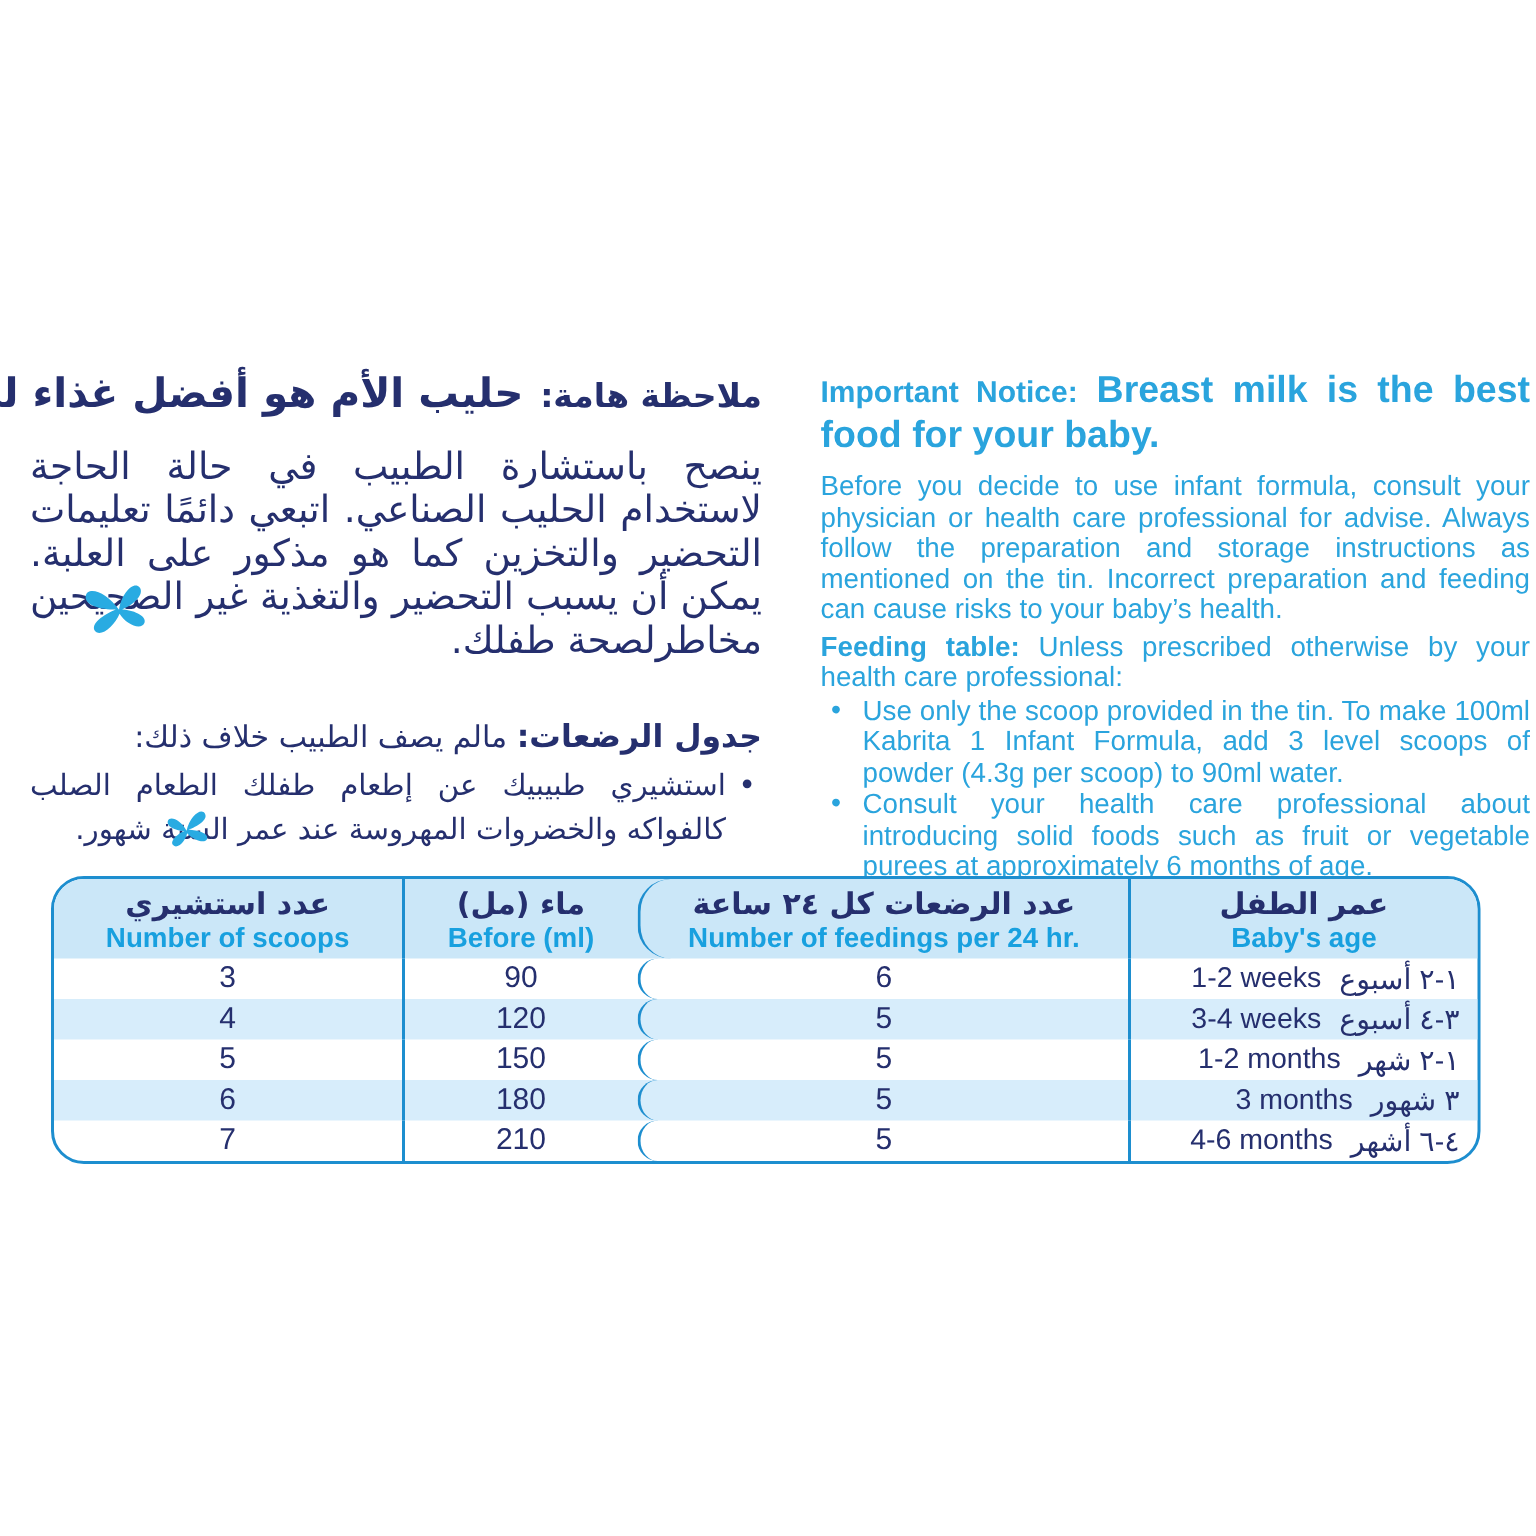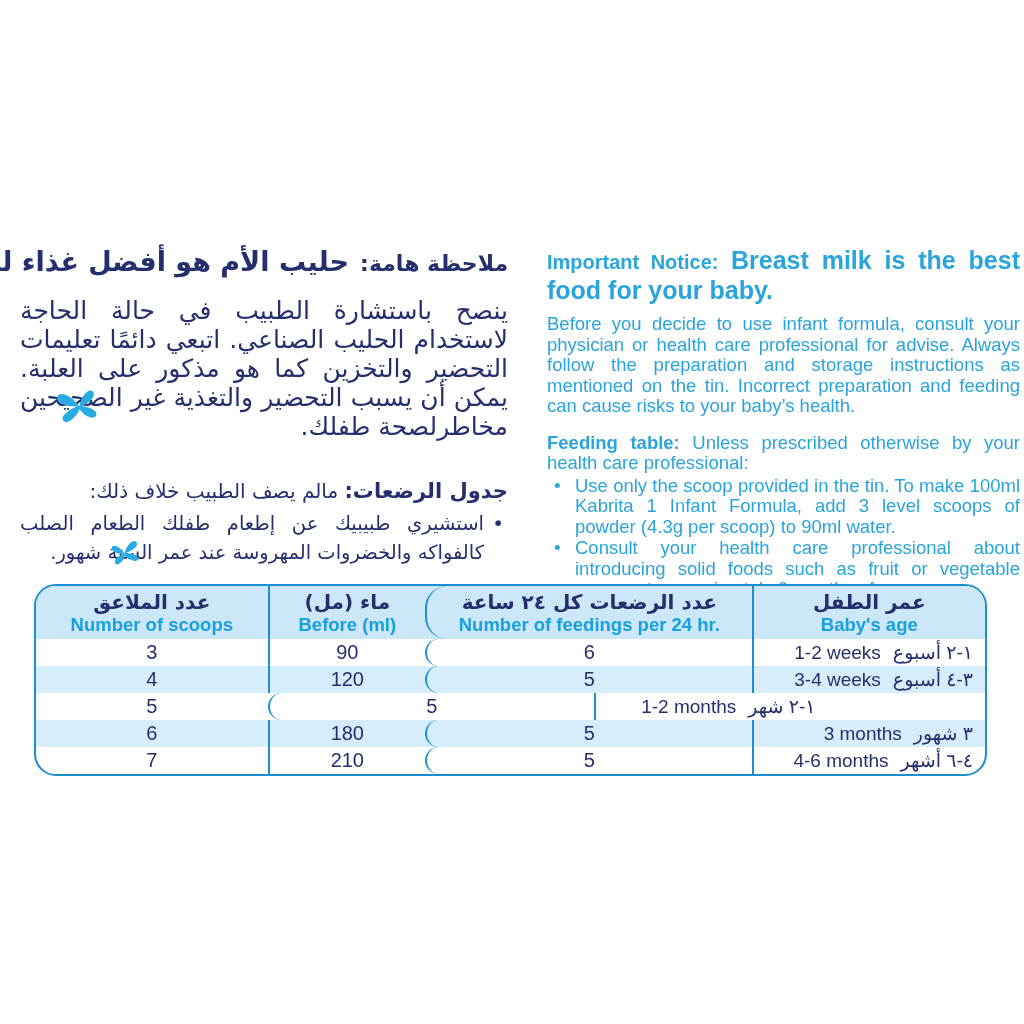--- a/index.html
+++ b/index.html
@@ -50,21 +50,21 @@
   .en-title{
     margin:0;text-align:justify;font-weight:bold;line-height:28px;
   }
   .en-title .lbl{font-size:20px;}
   .en-title .main{font-size:25px;}
   .en-paragraph{
     margin:9px 0 0 0;
     font-size:18.5px;line-height:20.5px;text-align:justify;
   }
   .en-feeding-head{
-    margin-top:16px;
+    margin-top:4px;
     font-size:18.5px;line-height:20.5px;text-align:justify;
   }
   .en-feeding-head .lbl{font-weight:bold;}
   .en-bullets{
     margin:2px 0 0 0;padding:0;list-style:none;
     font-size:18.5px;line-height:20.5px;text-align:justify;
   }
   .en-bullets li{position:relative;padding-left:28px;margin-top:1px;}
   .en-bullets li::before{
     content:"\2022";position:absolute;left:7px;top:0;
@@ -141,21 +141,21 @@
   </div>
   <div class="butterfly butterfly-small">
     <svg viewBox="0 0 100 100" aria-hidden="true">
       <path class="bf" d="M50 55 C38 30 14 18 10 32 C7 44 30 52 46 54 C30 58 10 68 16 78 C22 87 42 74 50 60 C56 74 74 86 80 76 C85 67 66 57 54 55 C68 52 86 40 80 30 C74 21 56 34 50 55 Z" fill="#29ABE2"></path>
     </svg>
   </div>
 
   <div class="ftable">
     <div class="thead">
       <div class="hcell c0">
-        <div class="h-ar">عدد الملاعق</div>
+        <div class="h-ar">عدد استشيري</div>
         <div class="h-en">Number of scoops</div>
       </div>
       <div class="hcell c1">
         <div class="h-ar">ماء (مل)</div>
         <div class="h-en">Before (ml)</div>
       </div>
       <div class="hcell c2">
         <div class="h-ar">عدد الرضعات كل ٢٤ ساعة</div>
         <div class="h-en">Number of feedings per 24 hr.</div>
       </div>
@@ -178,20 +178,21 @@
           <div class="tcell c0">4</div>
           <div class="tcell c1">120</div>
           <div class="tcell c2">5</div>
           <div class="tcell c3 age">
             <span class="age-en">3-4 weeks</span>
             <span class="age-ar" dir="rtl">٣-٤ أسبوع</span>
           </div>
         </div>
         <div class="trow">
           <div class="tcell c0">5</div>
+          <div class="tcell c1">150</div>
           <div class="tcell c2">5</div>
           <div class="tcell c3 age">
             <span class="age-en">1-2 months</span>
             <span class="age-ar" dir="rtl">١-٢ شهر</span>
           </div>
         </div>
         <div class="trow stripe">
           <div class="tcell c0">6</div>
           <div class="tcell c1">180</div>
           <div class="tcell c2">5</div>

